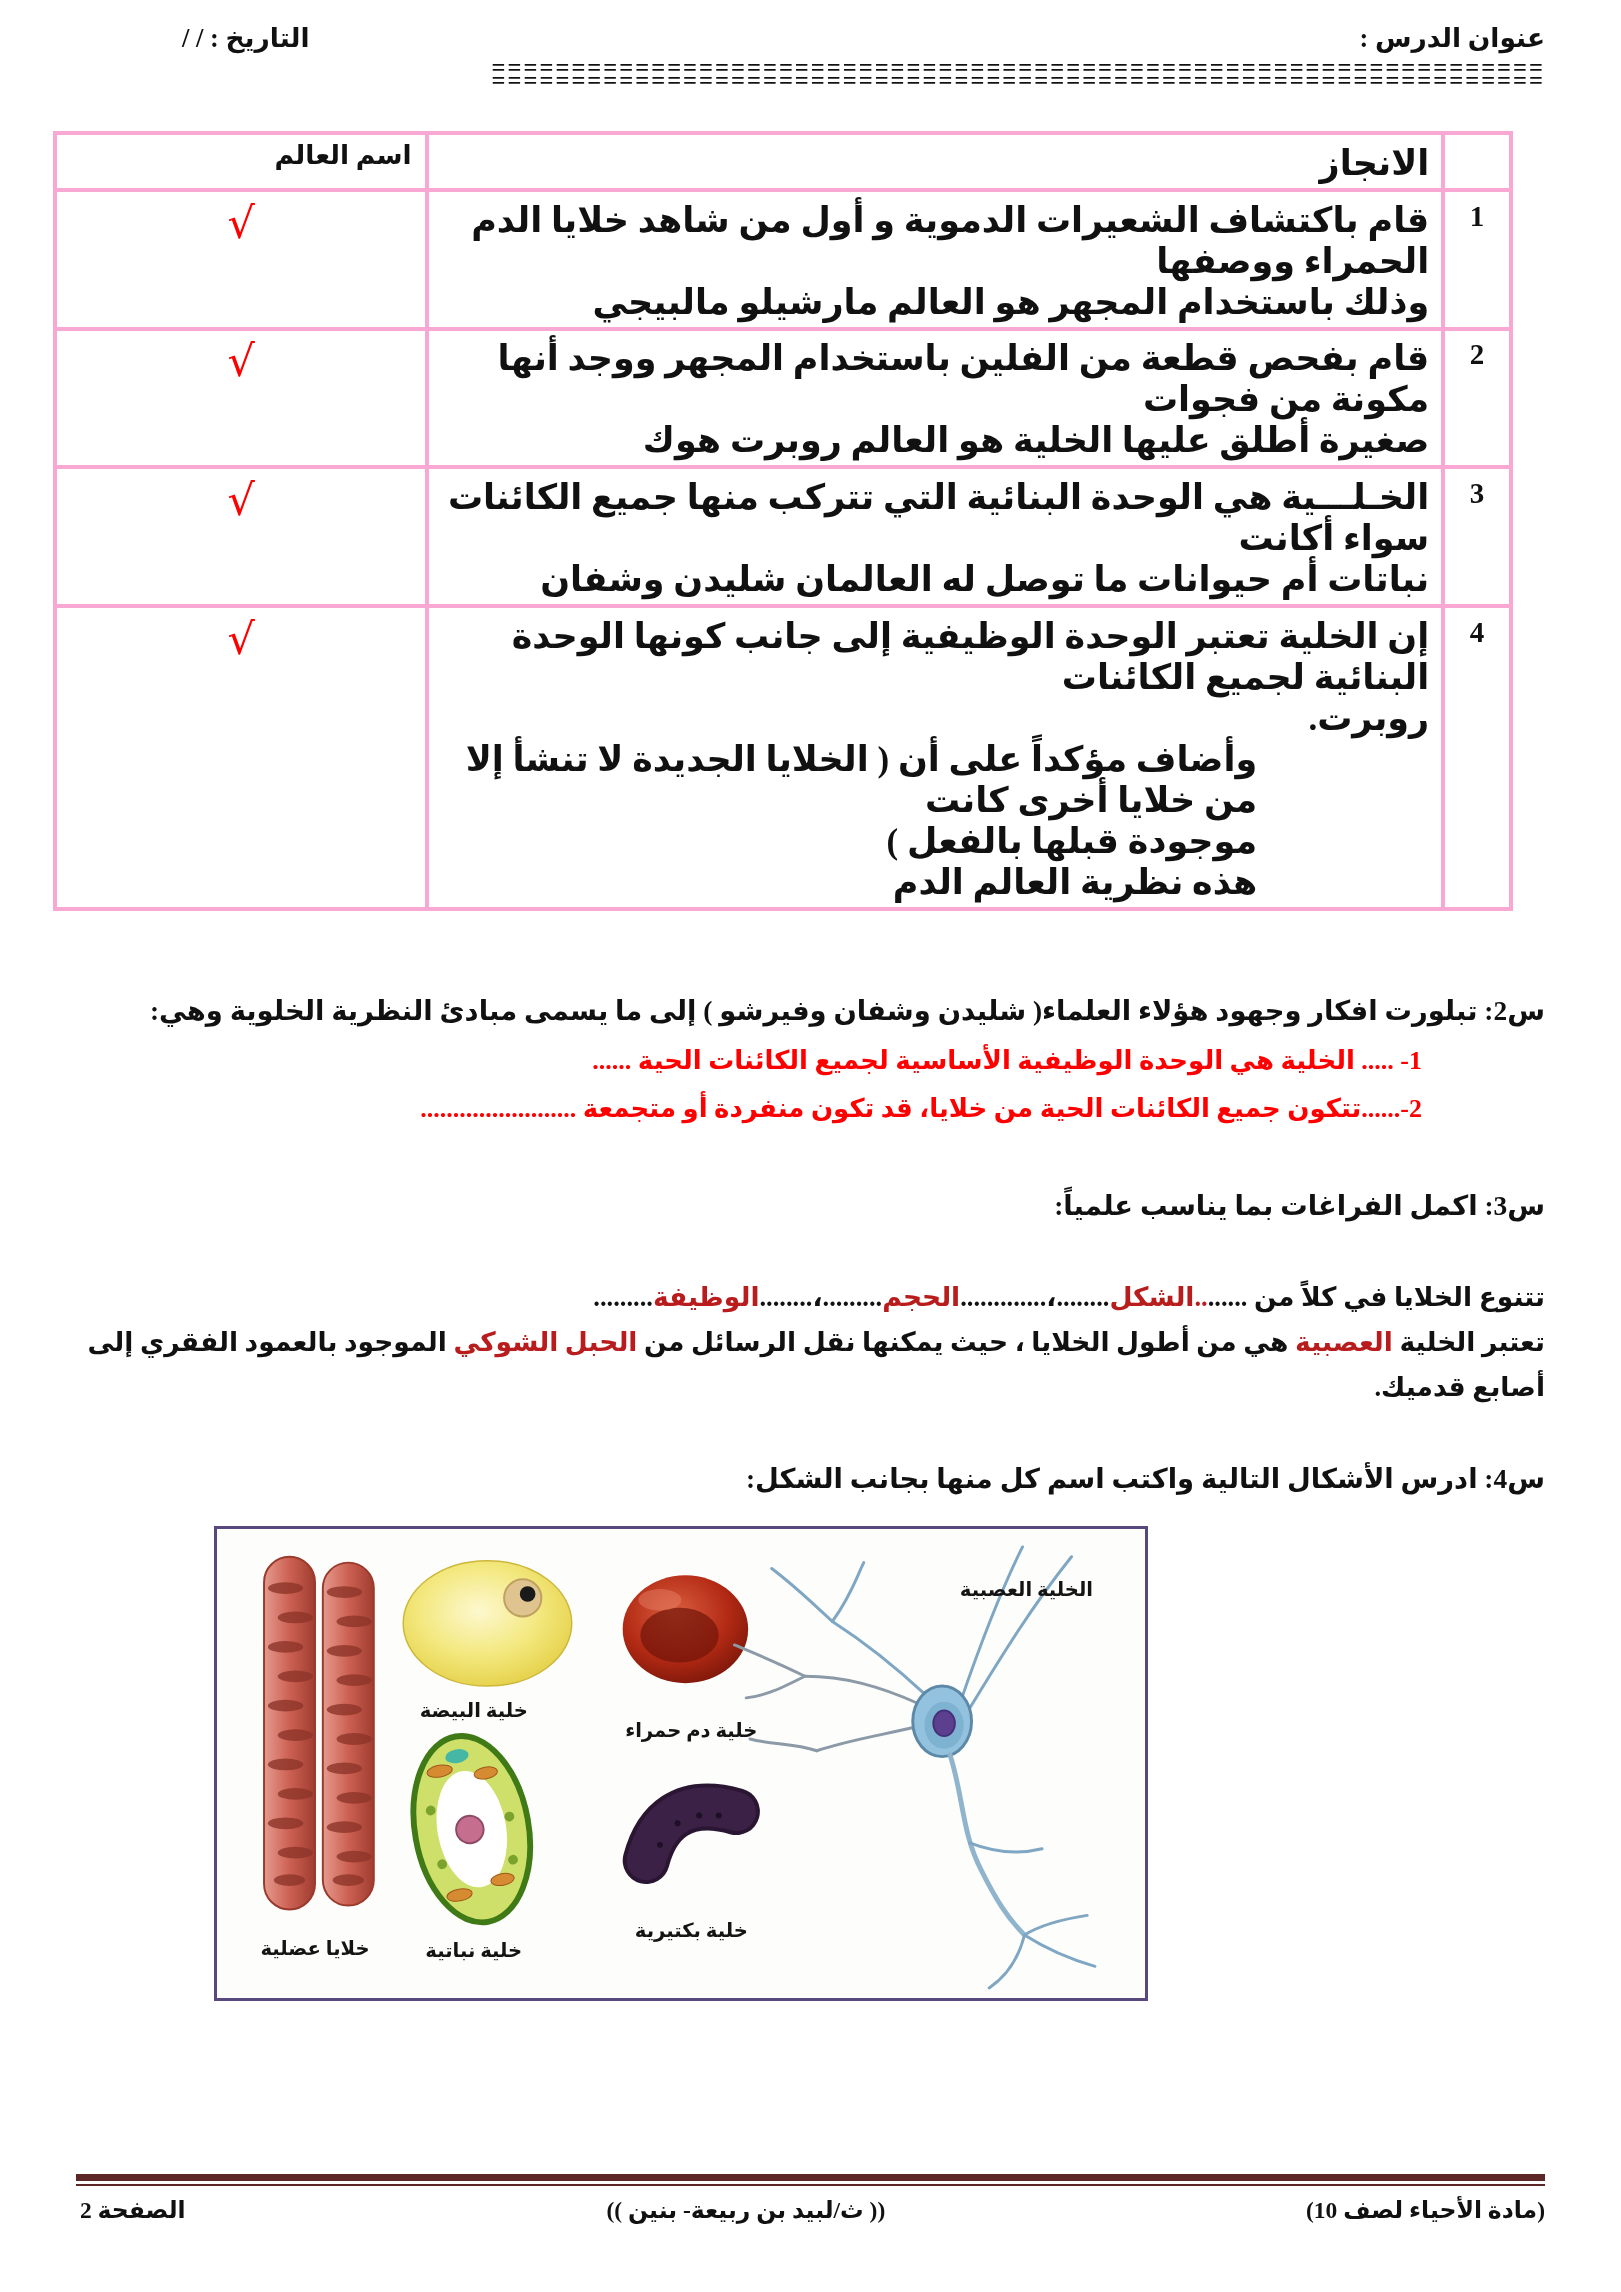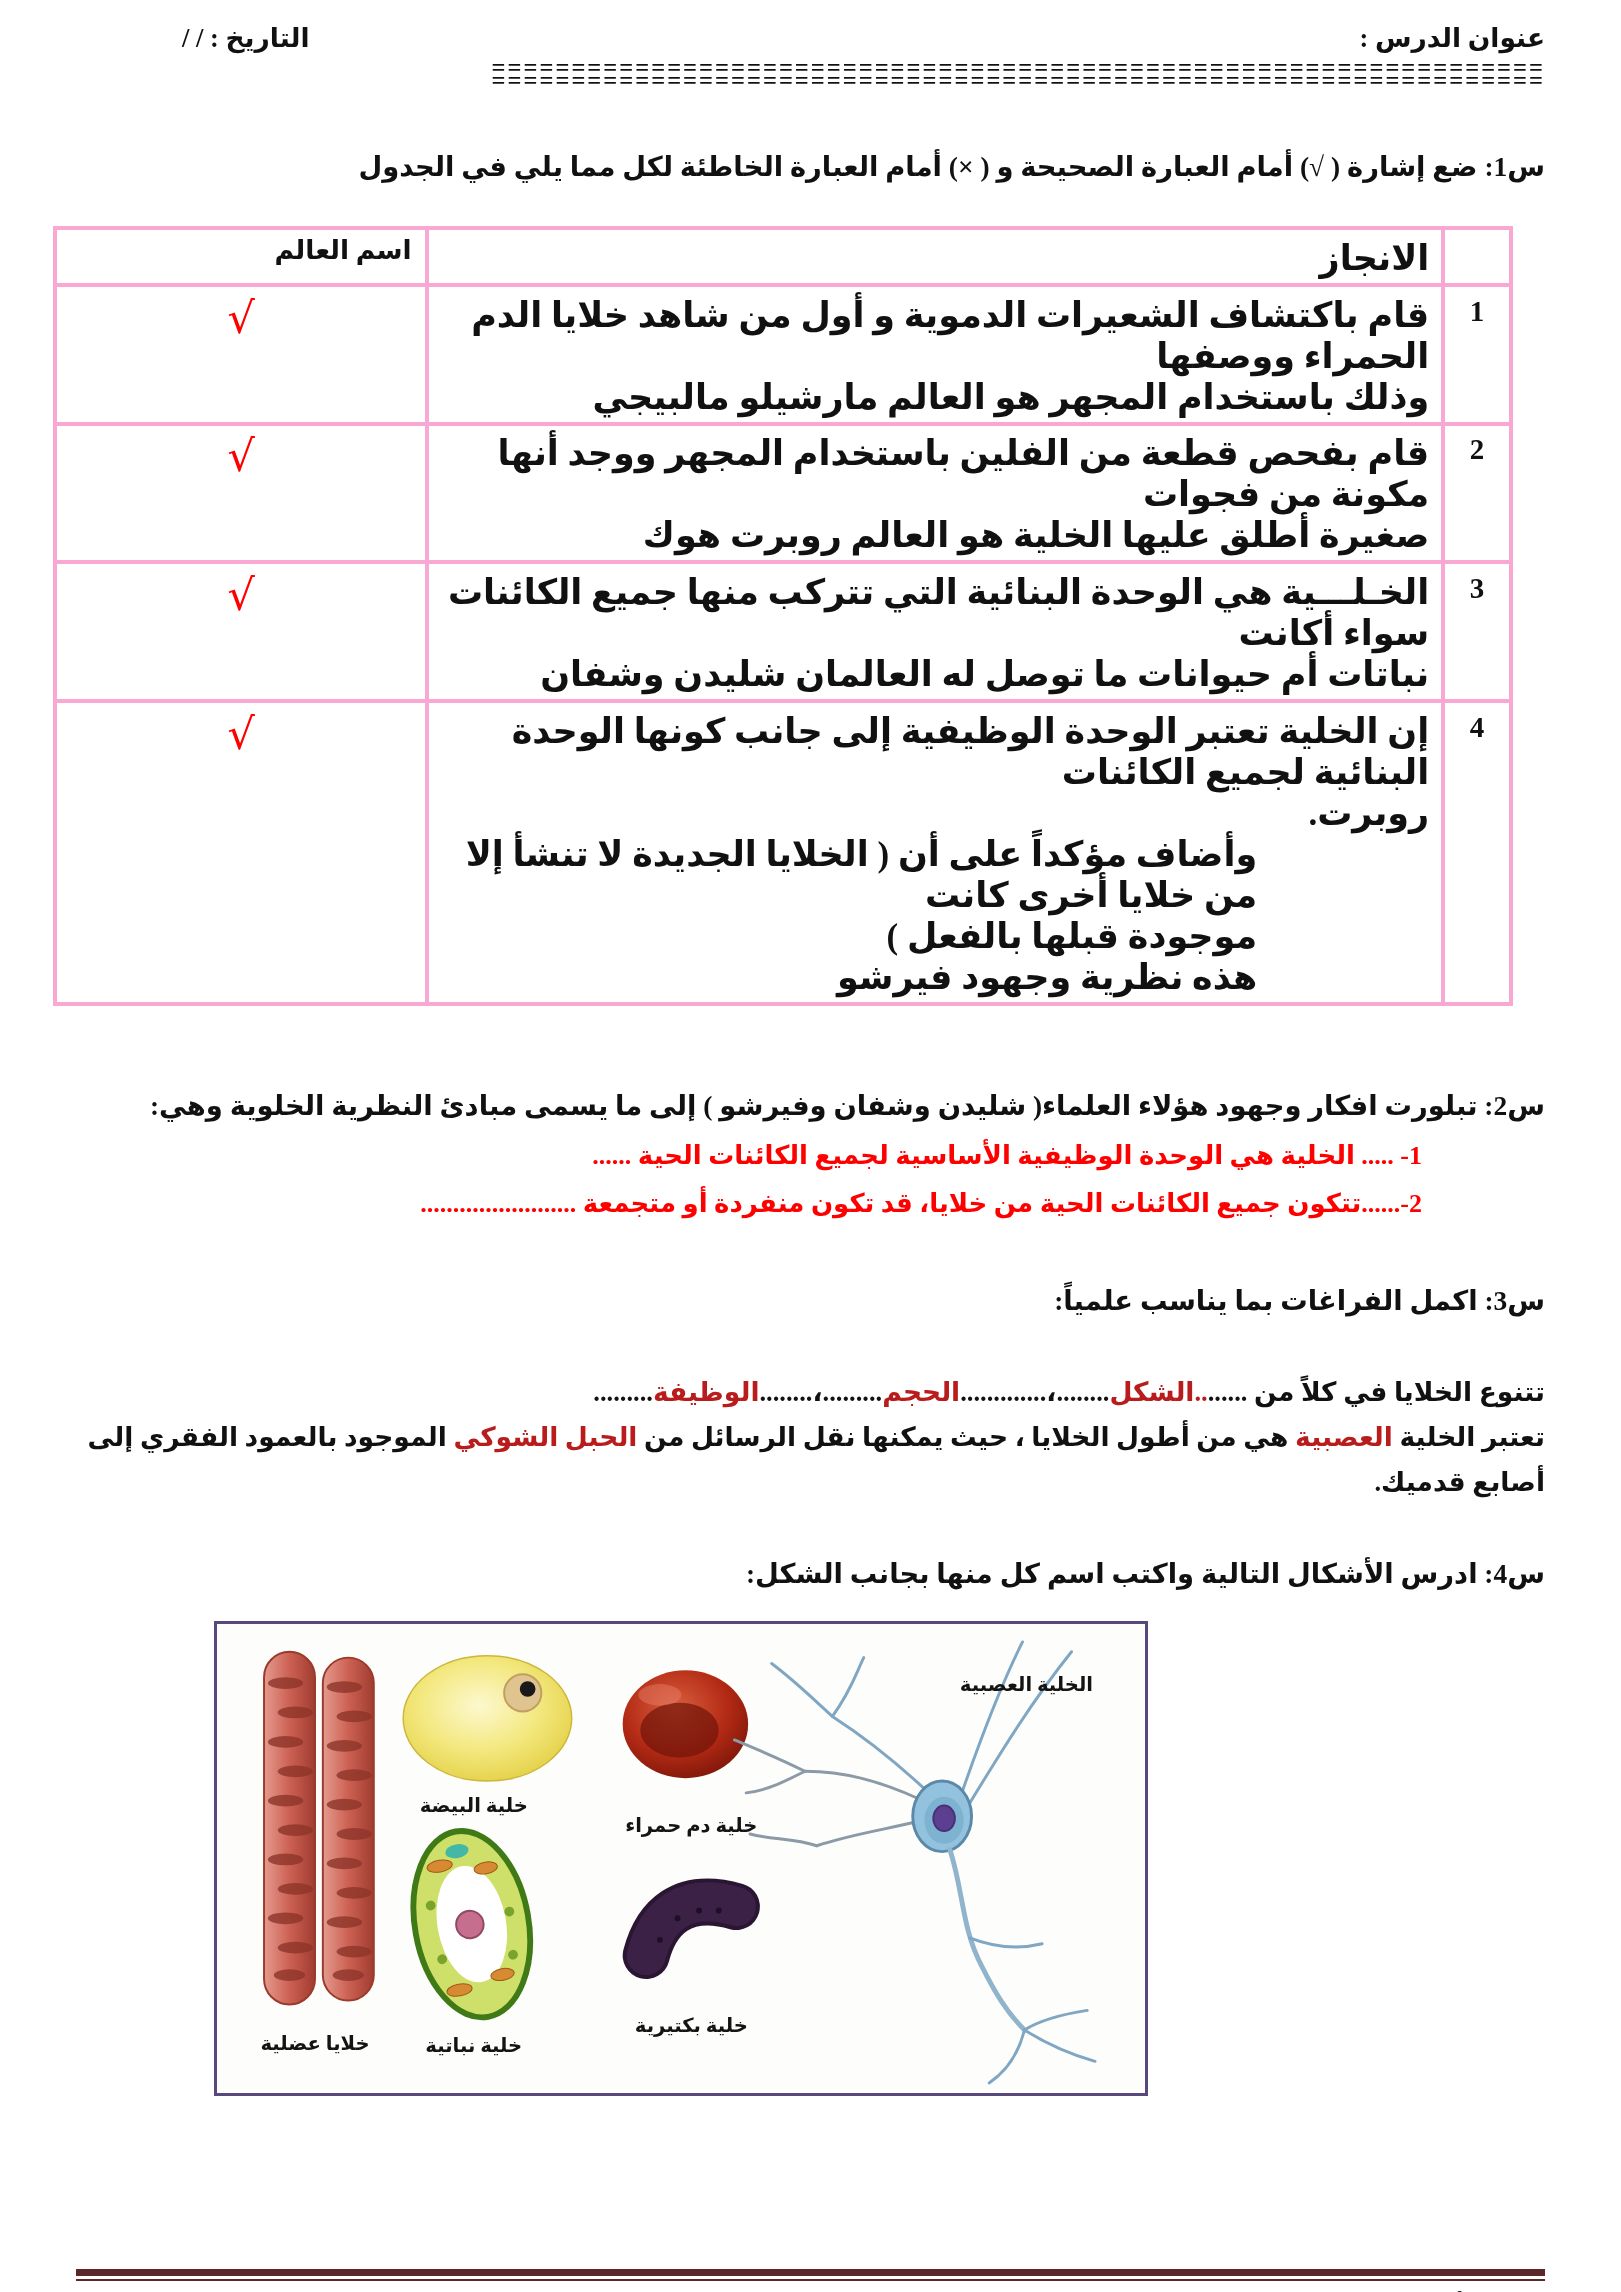--- a/index.html
+++ b/index.html
@@ -60,21 +60,20 @@
 
 <div class="page">
 
   <div class="hdr-row">
     <span>عنوان الدرس  :</span>
     <span>التاريخ :    /    /</span>
   </div>
   <div class="sep">==================================================================</div>
   <div class="sep">==================================================================</div>
 
-  <div class="prompt q1-prompt">س1: ضع إشارة ( √) أمام العبارة الصحيحة و ( ×) أمام العبارة الخاطئة لكل مما يلي في الجدول</div>
 
   <table class="sci">
     <tbody>
         <tr class="hrow">
       <td class="num"></td>
       <td class="ach">الانجاز</td>
       <td class="sci-name">اسم العالم</td>
     </tr>
     <tr class="r1">
       <td class="num">1</td>
@@ -106,21 +105,21 @@
         <span class="mark">√</span>
       </td>
     </tr>
     <tr class="r4">
       <td class="num">4</td>
       <td class="ach">
         <div>إن الخلية تعتبر الوحدة الوظيفية إلى جانب كونها الوحدة البنائية لجميع الكائنات</div>
         <div>روبرت.</div>
         <div class="ind">وأضاف مؤكداً على أن ( الخلايا الجديدة لا تنشأ إلا من خلايا أخرى كانت</div>
         <div class="ind">موجودة قبلها بالفعل )</div>
-        <div class="ind">هذه نظرية وجهود  فيرشو</div>
+        <div class="ind">هذه نظرية العالم  الدم</div>
       </td>
       <td class="sci-name mark-cell">
         <span class="mark">√</span>
       </td>
     </tr>
   </tbody>
     </table>
 
   <div class="prompt q2-prompt">س2: تبلورت افكار وجهود هؤلاء العلماء( شليدن وشفان وفيرشو ) إلى ما يسمى مبادئ النظرية الخلوية وهي:</div>
   <div class="q2-answers">

